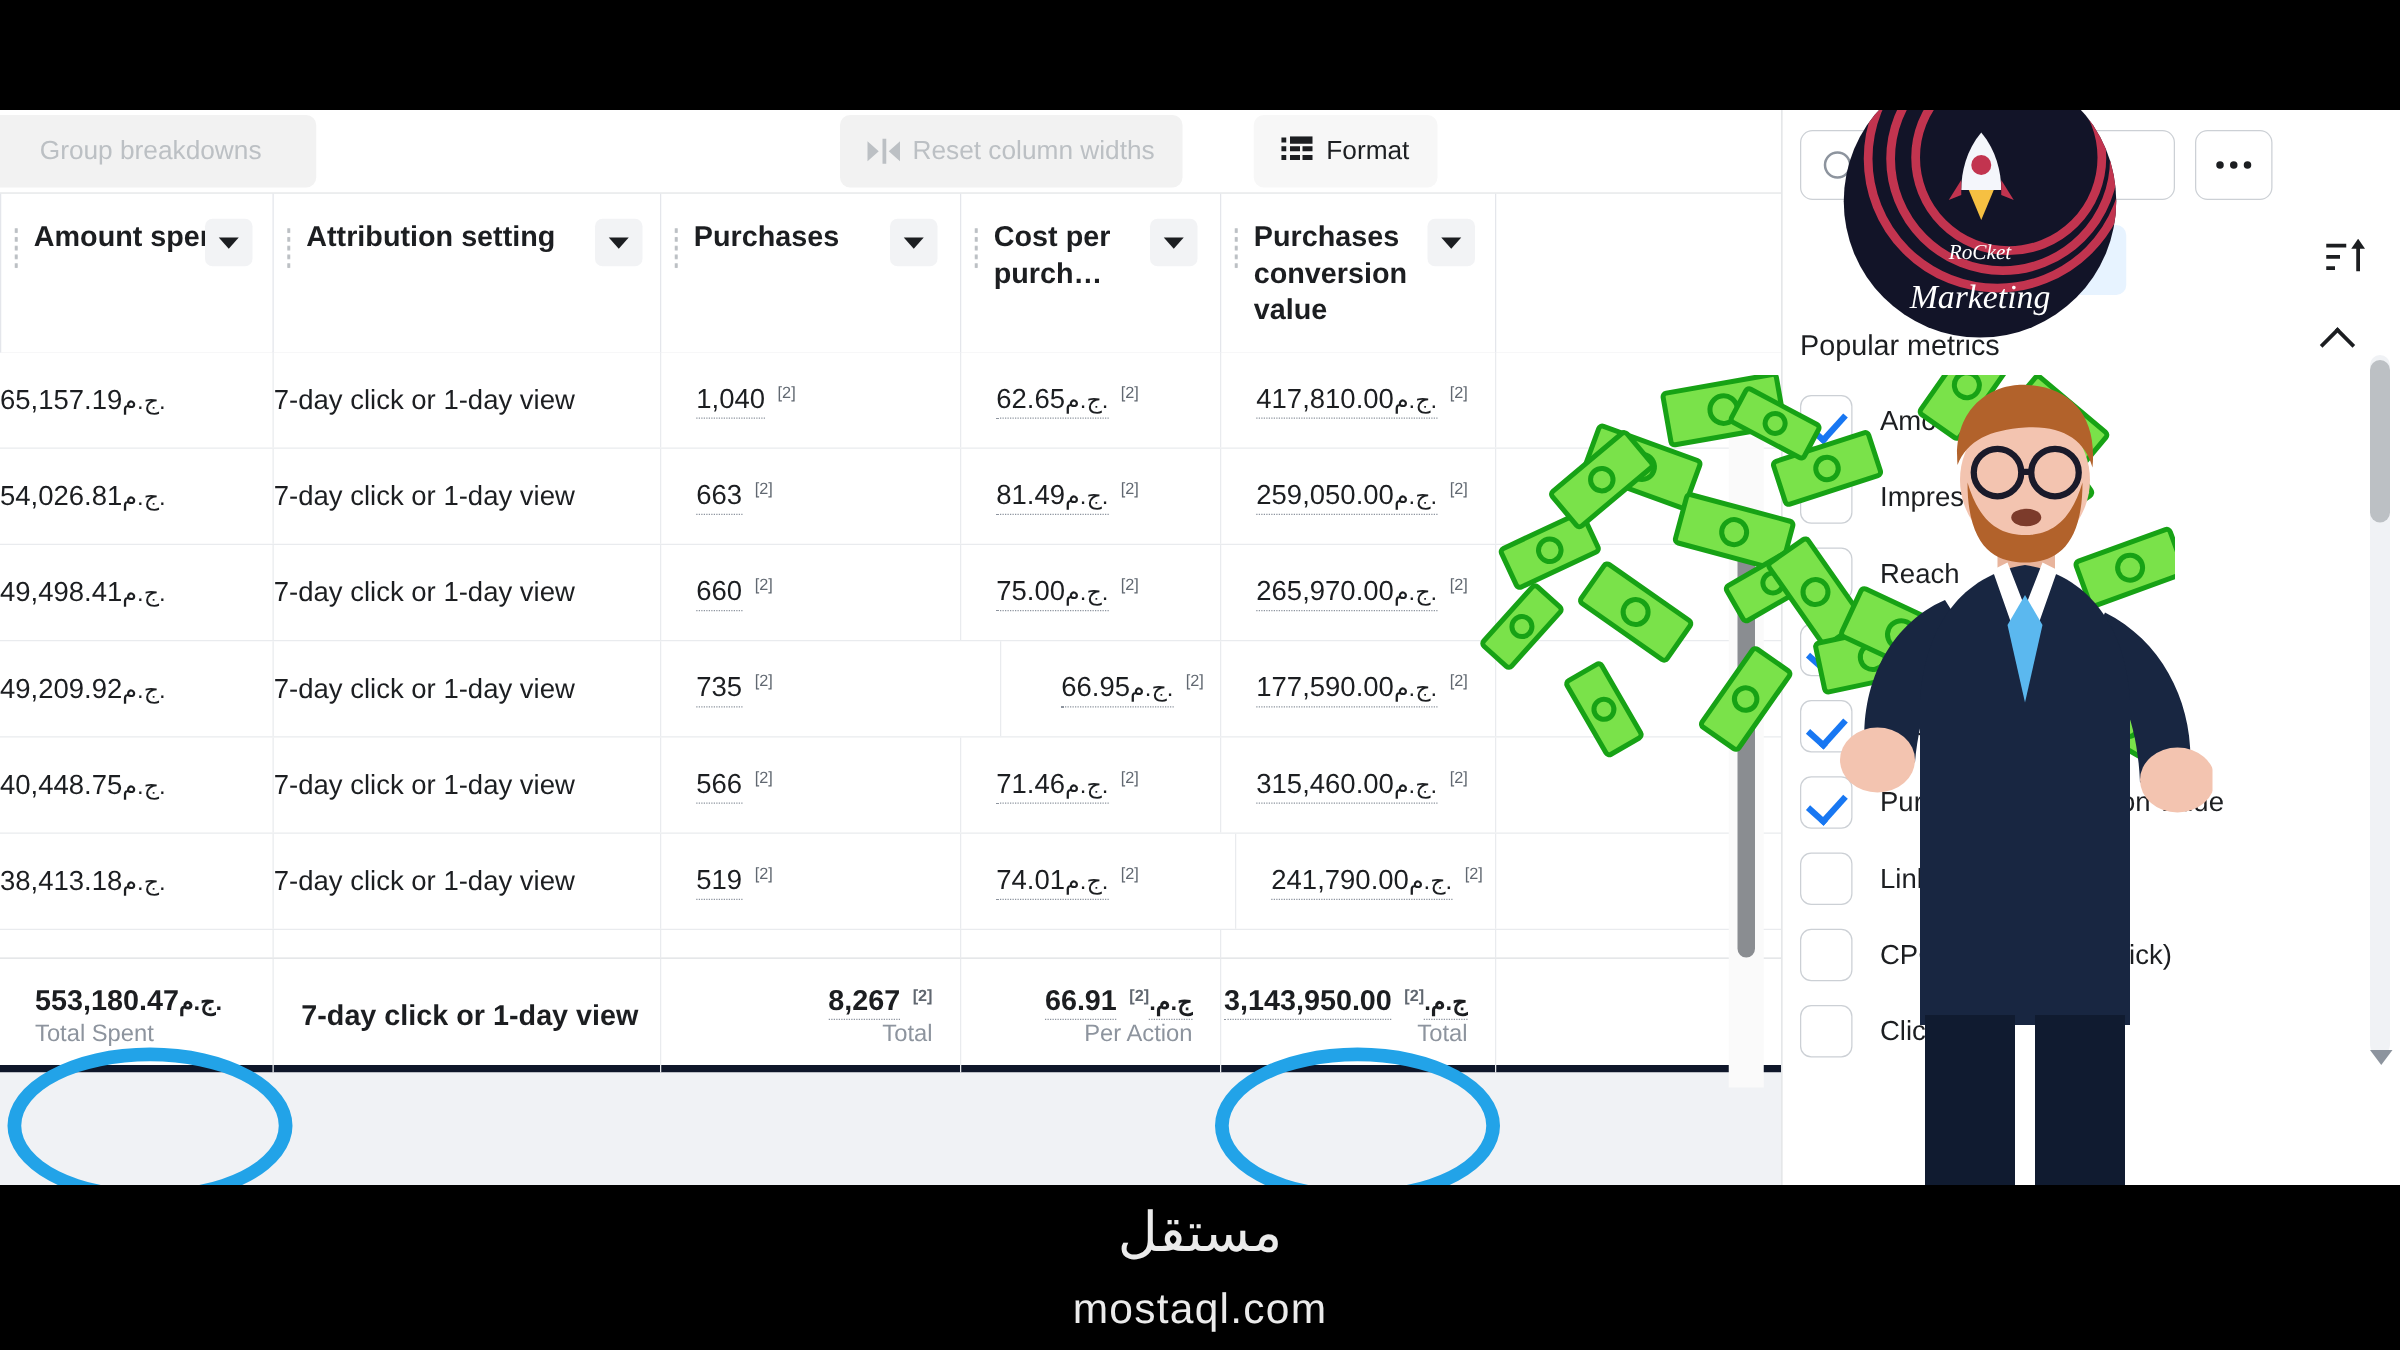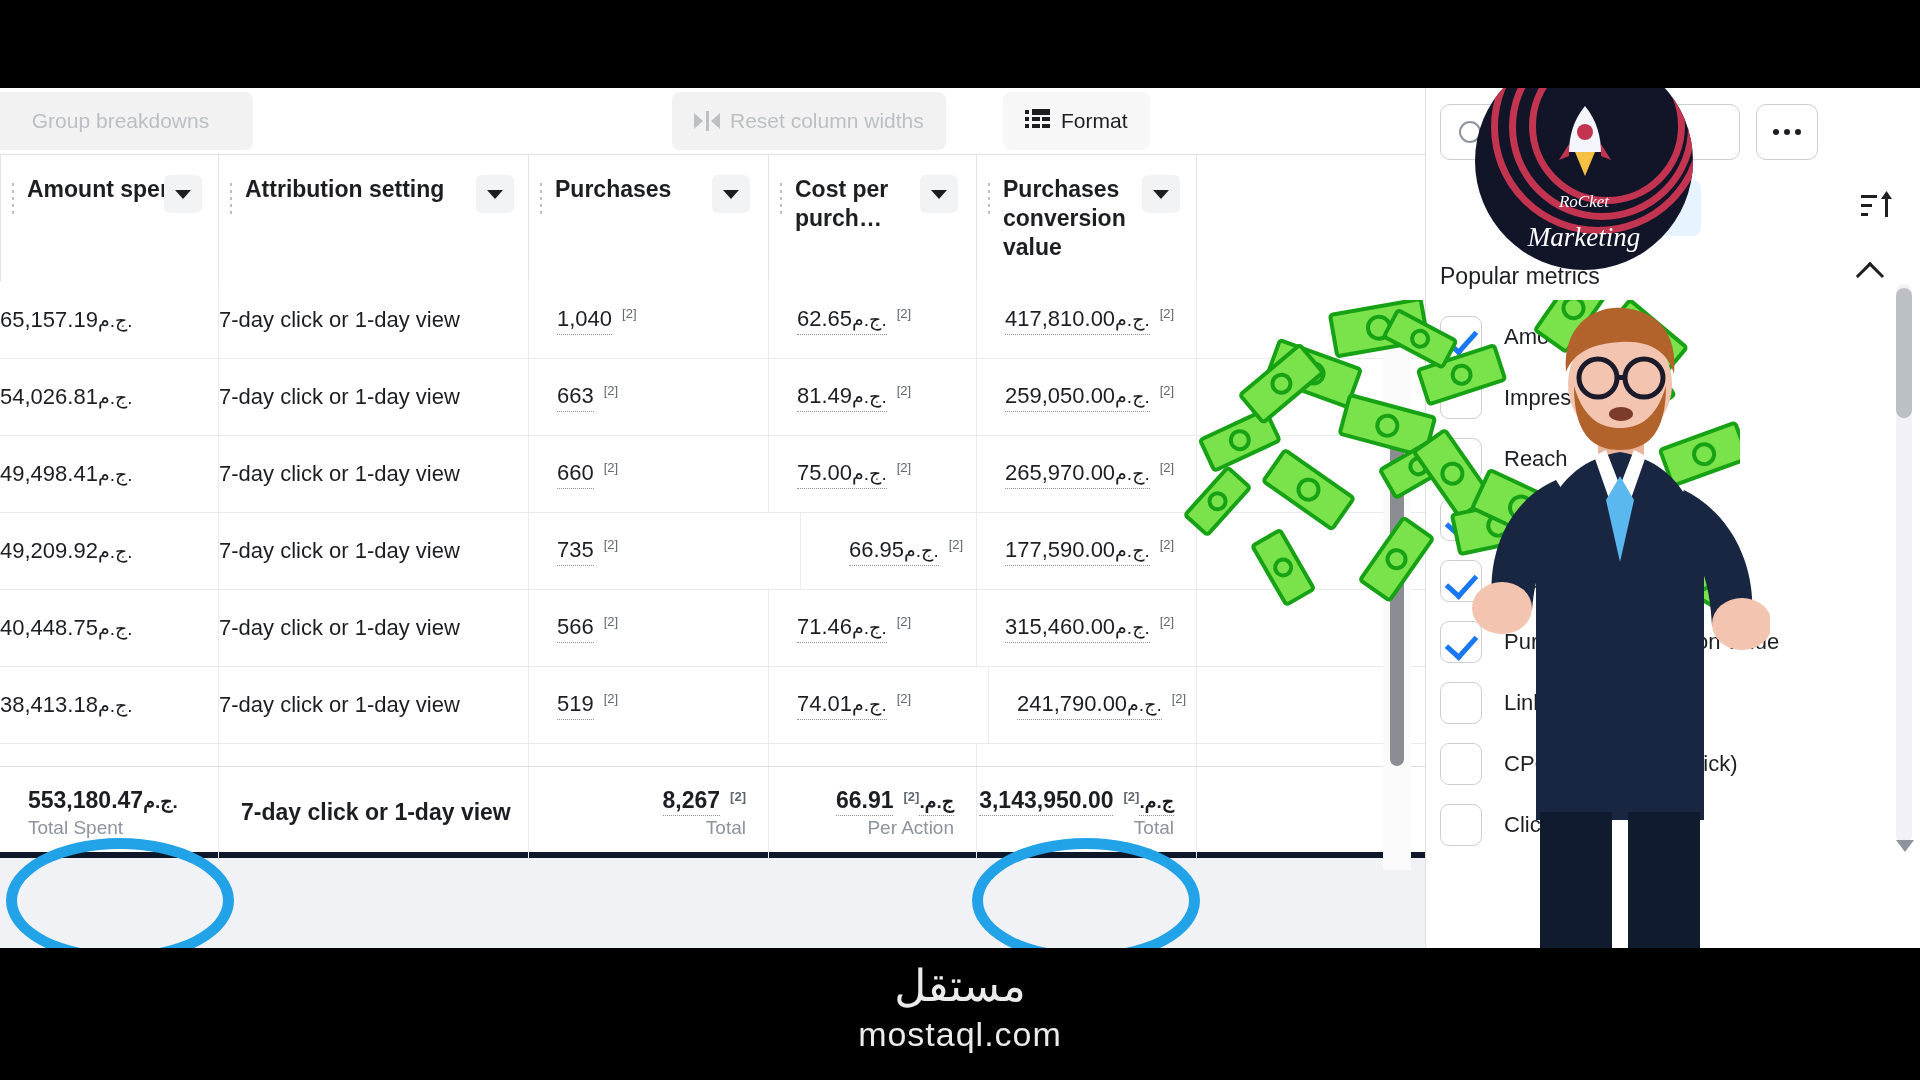--- a/index.html
+++ b/index.html
@@ -158,21 +158,21 @@
 
   
   .man { position:absolute; left:1470px; top:300px; width:300px; height:700px; }
 
   
   .bills { position:absolute; left:1180px; top:300px; width:560px; height:480px; }
 
   
   .watermark { position:absolute; left:0; top:960px; width:1920px; text-align:center; z-index:70; }
   .watermark .ar { font-size:44px; color:#ffffff; opacity:.92; letter-spacing:2px; }
-  .watermark .en { font-size:34px; color:#ffffff; opacity:.92; margin-top:4px; letter-spacing:1px; }
+  .watermark .en { font-size:34px; color:#ffffff; opacity:.92; margin-top:16px; letter-spacing:1px; }
 </style>
 </head>
 <body>
 
 <div id="stage">
 
   <div class="app">
 
     <div class="toolbar">
 

